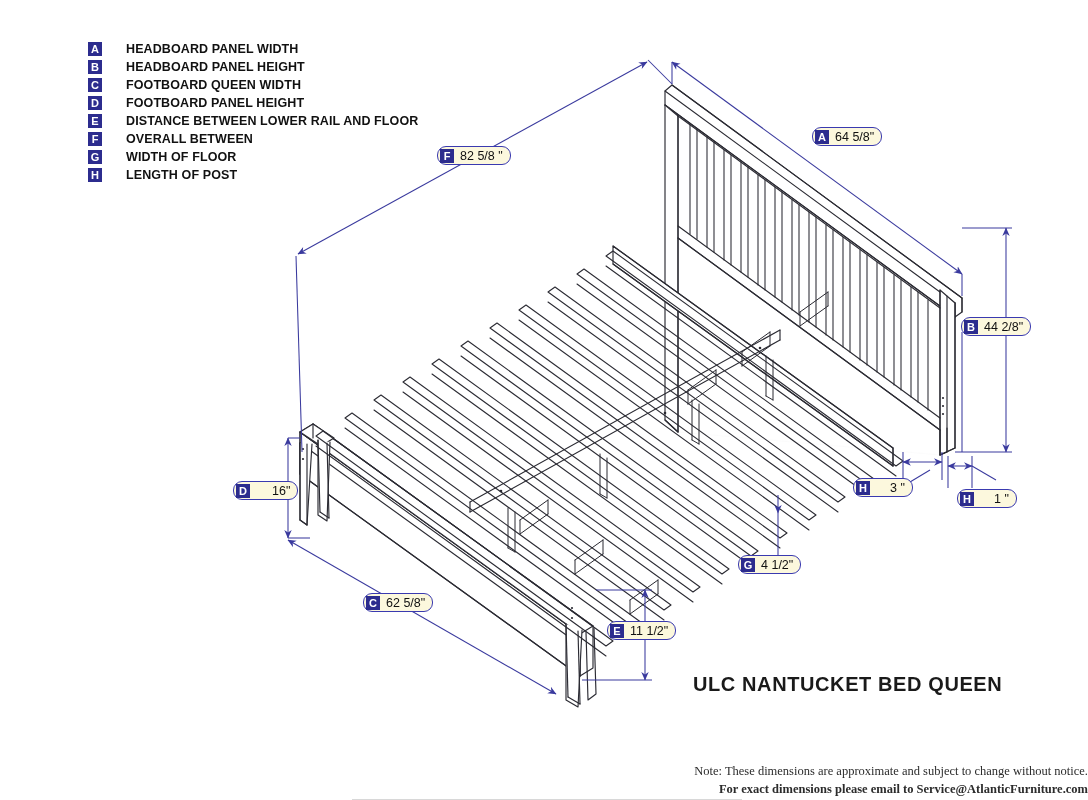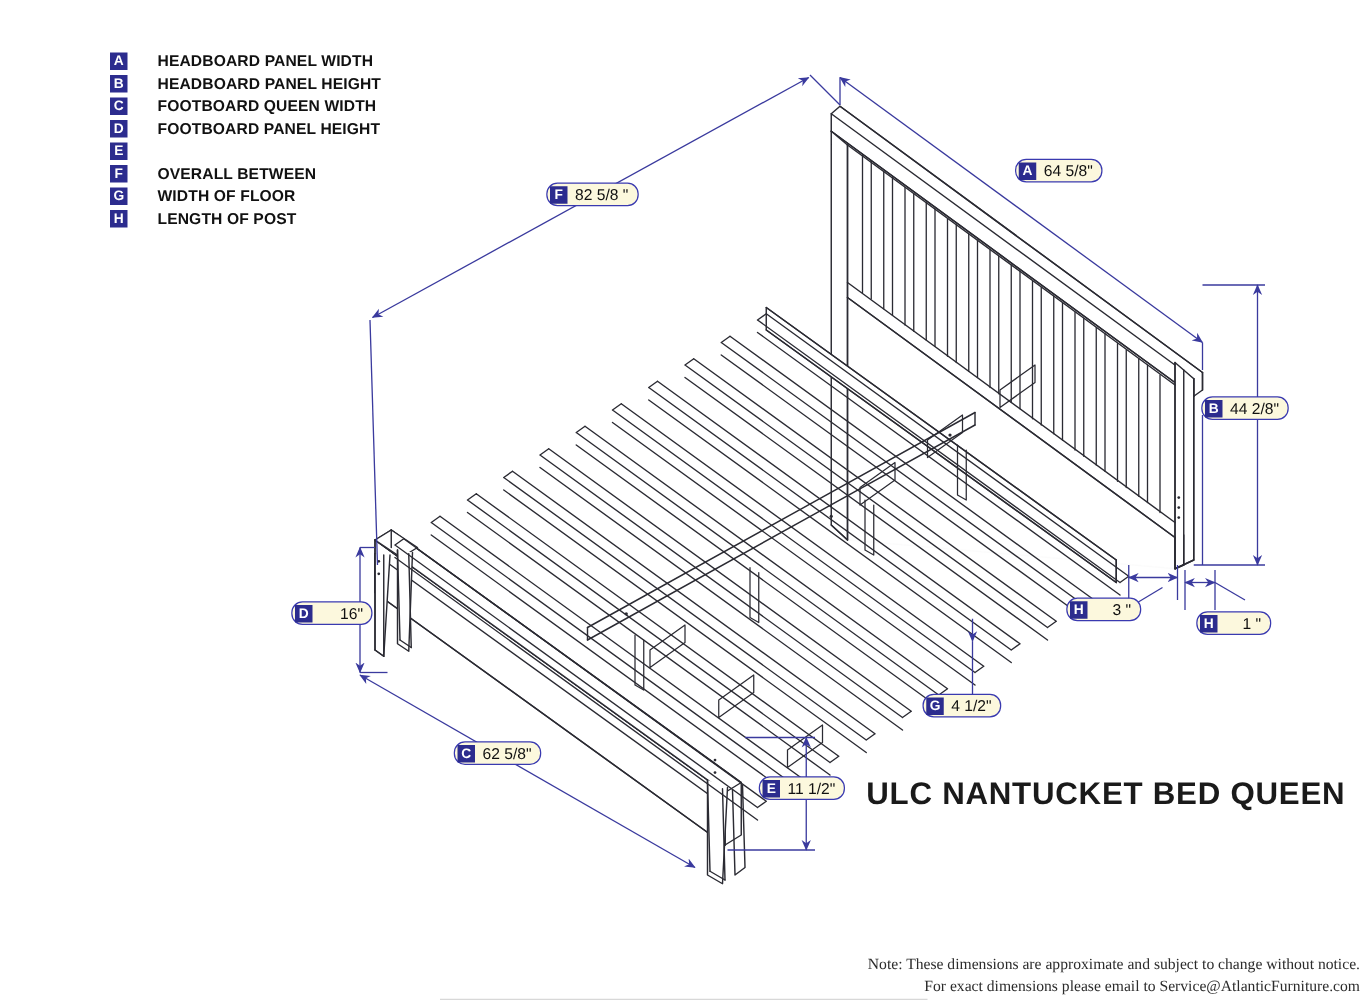--- a/index.html
+++ b/index.html
@@ -83,40 +83,40 @@
   }
   .callout .cv {
     font-size: 12.5px;
     color: #111111;
     font-family: "Liberation Sans", sans-serif;
   }
   
   #title {
     position: absolute;
     left: 693px;
-    top: 621px;
-    font-size: 25px;
+    top: 673px;
+    font-size: 20px;
     font-weight: bold;
     letter-spacing: 0.6px;
     color: #1a1a1a;
     white-space: nowrap;
   }
   
   #note {
     position: absolute;
     left: 0;
     top: 762px;
     width: 1088px;
     text-align: right;
     font-size: 12.5px;
     color: #2c2c2c;
     line-height: 18px;
     font-family: "Liberation Serif", serif;
   }
-  #note .l2 { padding-left: 42px; }
+  #note .l2 { padding-left: 42px; font-weight: bold; }
   #footrule {
     position: absolute;
     left: 352px;
     top: 799px;
     width: 390px;
     height: 1px;
     background: #d8d8d8;
   }
   svg { display: block; }
 </style>
@@ -367,20 +367,21 @@
     <div class="legend-row">
       <span class="legend-badge">C</span>
       <span class="legend-label">FOOTBOARD QUEEN WIDTH</span>
     </div>
     <div class="legend-row">
       <span class="legend-badge">D</span>
       <span class="legend-label">FOOTBOARD PANEL HEIGHT</span>
     </div>
     <div class="legend-row">
       <span class="legend-badge">E</span>
+      <span class="legend-label">DISTANCE BETWEEN LOWER RAIL AND FLOOR</span>
     </div>
     <div class="legend-row">
       <span class="legend-badge">F</span>
       <span class="legend-label">OVERALL BETWEEN</span>
     </div>
     <div class="legend-row">
       <span class="legend-badge">G</span>
       <span class="legend-label">WIDTH OF FLOOR</span>
     </div>
     <div class="legend-row">

